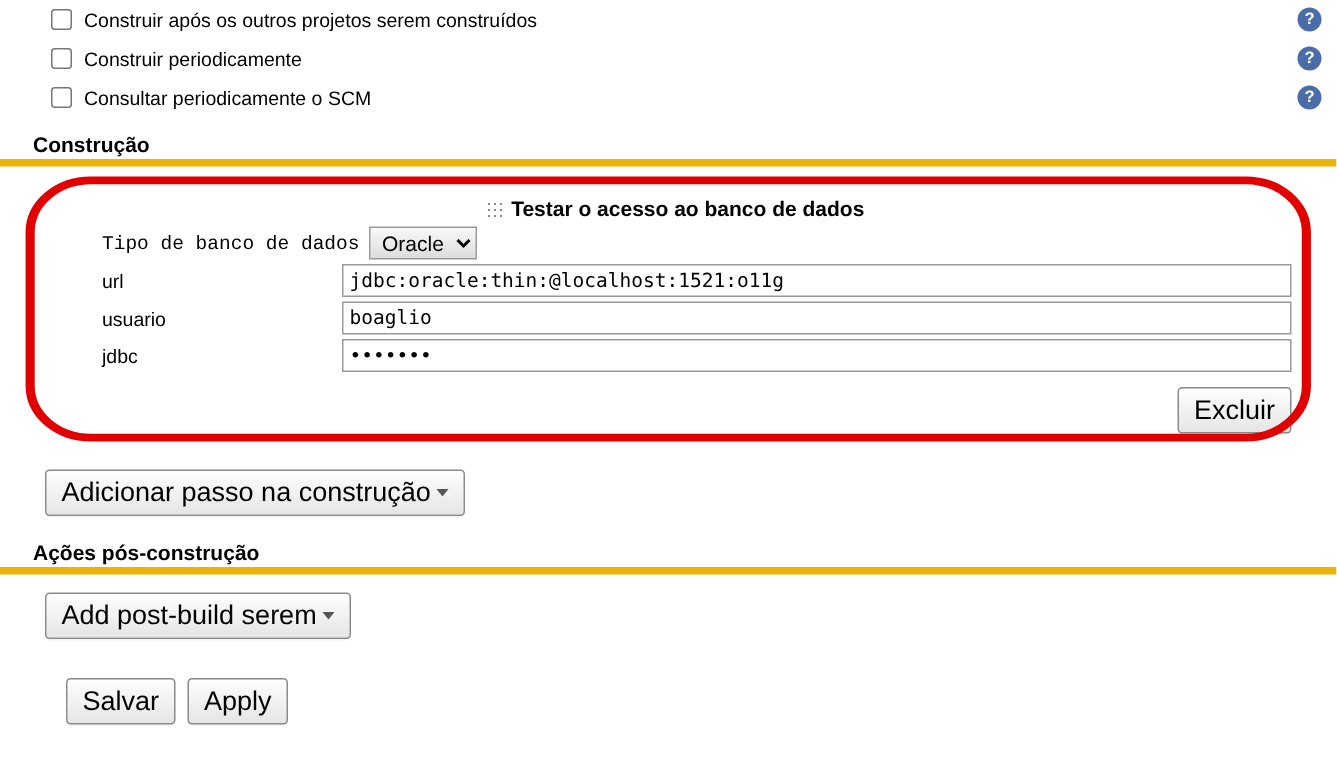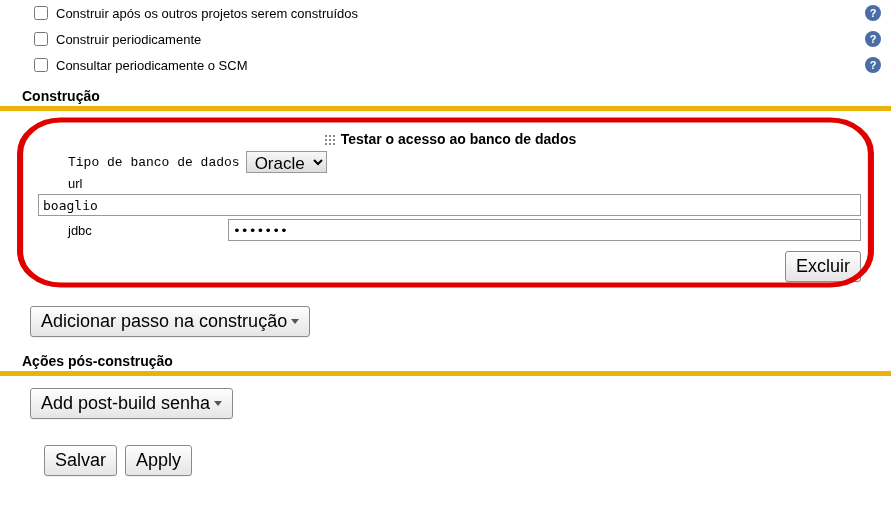--- a/index.html
+++ b/index.html
@@ -95,21 +95,21 @@
   .form-input input[type=password] {
     width: 100%;
     box-sizing: border-box;
     font-family: monospace, "Courier New";
     font-size: 13px;
     padding: 2px 4px;
     border: 1px solid #999;
     height: 22px;
   }
   select.db-type {
-    font-size: 17px;
+    font-size: 14px;
     padding: 1px 4px;
     background: linear-gradient(#f8f8f8,#ddd);
     border: 1px solid #999;
     height: 22px;
   }
   .right-align-row {
     text-align: right;
     margin-top: 10px;
   }
   .btn {
@@ -173,23 +173,25 @@
 
   <div class="form-row">
     <span class="form-label-tight">Tipo de banco de dados</span>
     <select class="db-type">
       <option>Oracle</option>
     </select>
   </div>
 
   <div class="form-row">
     <span class="form-label">url</span>
-  </div>
-
-  <div class="form-row">
+    <span class="form-input"><input type="text" value="jdbc:oracle:thin:@localhost:1521:o11g" style=""></span>
+  </div>
+
+  <div class="form-row">
+    <span class="form-label">usuario</span>
     <span class="form-input"><input type="text" value="boaglio" style=""></span>
   </div>
 
   <div class="form-row">
     <span class="form-label">jdbc</span>
     <span class="form-input"><input type="text" value="•••••••" style=""></span>
   </div>
 
   <div class="right-align-row">
     <button class="btn">
@@ -202,21 +204,21 @@
   <button class="btn">
     <span>Adicionar passo na construção</span>
     <span class="caret-down"></span>
   </button>
 </div>
 
 <div class="section-header">Ações pós-construção</div>
 
 <div class="btn-row">
   <button class="btn">
-    <span>Add post-build senha</span>
+    <span>Add post-build serem</span>
     <span class="caret-down"></span>
   </button>
 </div>
 
 <div class="save-row">
   <button class="btn">
       <span>Salvar</span>
     </button>
   <button class="btn">
       <span>Apply</span>

